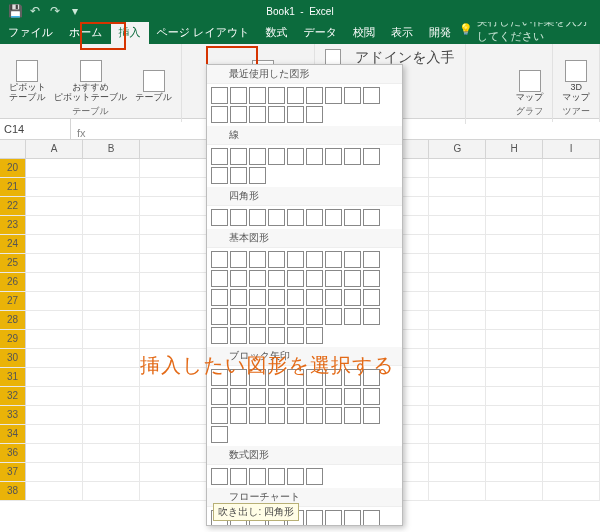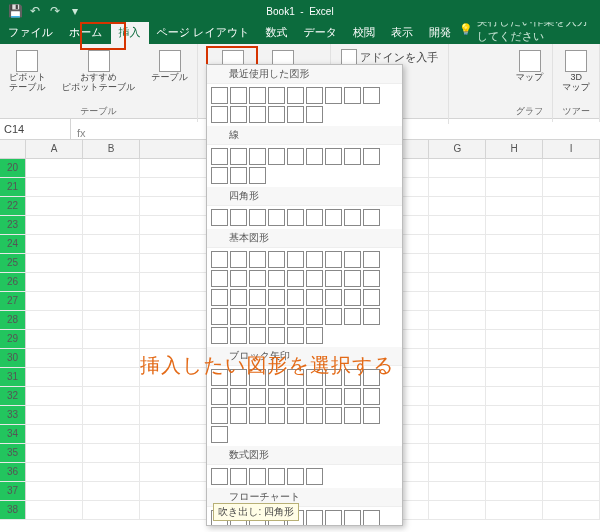--- a/index.html
+++ b/index.html
@@ -6,39 +6,39 @@
 .titlebar{height:22px;background:#0c6b3d;color:#fff;display:flex;align-items:center;position:relative}
 .qat{display:flex;gap:6px;padding-left:8px}
 .qat span{width:14px;height:14px;display:inline-block;color:#cde8d9;font-size:12px;line-height:14px;text-align:center}
 .title{position:absolute;left:50%;transform:translateX(-50%);font-size:10px}
 .tabs{height:22px;background:#0c6b3d;display:flex;align-items:flex-end;color:#fff;font-size:11px}
 .tab{padding:4px 8px;cursor:pointer;white-space:nowrap}
 .tab.active{background:#f3f3f3;color:#0c6b3d}
 .tell{margin-left:auto;display:flex;align-items:center;gap:4px;padding-right:8px;color:#cde8d9}
 .ribbon{height:74px;background:#f3f3f3;border-bottom:1px solid #d4d4d4;display:flex;position:relative}
 .group{display:flex;flex-direction:column;align-items:center;padding:2px 6px;border-right:1px solid #e1e1e1;height:100%}
-.group .btns{display:flex;gap:10px;flex:1;align-items:flex-start;padding-top:2px}
+.group .btns{display:flex;gap:2px;flex:1;align-items:flex-end;padding-top:2px}
 .bigbtn{display:flex;flex-direction:column;align-items:center;gap:1px;padding:2px 3px;font-size:9px;line-height:1.1;text-align:center;cursor:pointer;white-space:nowrap}
 .bigbtn .ico{width:20px;height:20px;border:1px solid #999;background:#fff}
-.smallbtn{display:flex;align-items:center;gap:3px;padding:1px 4px;font-size:11px;cursor:pointer}
+.smallbtn{display:flex;gap:14px;padding:1px 4px;font-size:14px;cursor:pointer}
 .smallbtn .ico{width:14px;height:14px;border:1px solid #999;background:#fff}
 .glabel{font-size:9px;color:#666;padding-bottom:2px}
 .hl-insert{position:absolute;left:80px;top:22px;width:42px;height:24px;border:2px solid #d63400;pointer-events:none}
 .hl-shape{position:absolute;left:206px;top:46px;width:48px;height:18px;border:2px solid #d63400;pointer-events:none}
 .fxbar{height:20px;border-bottom:1px solid #d4d4d4;display:flex;align-items:flex-end;font-size:11px}
 .namebox{width:62px;padding:0 4px;border-right:1px solid #d4d4d4;height:100%;display:flex;align-items:center}
 .fx{padding:0 6px;color:#888;}
 .sheet{position:relative}
 .colhdr{display:flex;height:18px;background:#f3f3f3;border-bottom:1px solid #d4d4d4}
 .colhdr div{border-right:1px solid #d4d4d4;text-align:center;font-size:10px;color:#555;line-height:18px}
 .rowsel{width:28px}
 .colA,.colB,.colG,.colH,.colI{width:62px}
 .colC{width:320px}
 .row{display:flex;height:18px;border-bottom:1px solid #e8e8e8}
-.rowhdr{width:28px;background:#22c55e;border-right:1px solid #d4d4d4;text-align:center;font-size:10px;color:#555;line-height:18px}
+.rowhdr{width:28px;background:#eab308;border-right:1px solid #d4d4d4;text-align:center;font-size:10px;color:#555;line-height:18px}
 .cell{border-right:1px solid #e8e8e8;height:100%}
 .shapes-menu{position:absolute;left:206px;top:64px;width:195px;background:#fff;border:1px solid #bcbcbc;box-shadow:2px 2px 6px rgba(0,0,0,.25);font-size:10px;z-index:5;max-height:460px;overflow:hidden}
 .cat{padding:2px 22px;color:#555;background:#f7f7f7;border-bottom:1px solid #eee}
 .palette{display:flex;flex-wrap:wrap;padding:2px 3px}
 .shp{width:15px;height:15px;margin:1px;border:1px solid #888;background:#fff;font-size:9px;line-height:13px;text-align:center;color:#666;cursor:pointer}
 .tooltip{position:absolute;bottom:4px;left:6px;background:#fffde6;border:1px solid #b8b076;padding:1px 4px;font-size:10px}
 .annot{position:absolute;left:140px;top:352px;font-size:20px;font-weight:400;color:#e36a17;z-index:6;white-space:nowrap;letter-spacing:1px}
 .shape-combo{position:absolute;left:208px;top:48px;display:flex;align-items:center;gap:3px;padding:1px 4px;font-size:10px;cursor:pointer;border:1px solid transparent}
 .shape-combo .ico{width:12px;height:12px;border:1px solid #666}
 .shape-combo .dd{font-size:8px;color:#666}
@@ -281,29 +281,20 @@
       <div class="row">
         <div class="rowhdr">34</div>
         <div class="cell colA"></div>
         <div class="cell colB"></div>
         <div class="cell colC"></div>
         <div class="cell colG"></div>
         <div class="cell colH"></div>
         <div class="cell colI"></div>
       </div>
       <div class="row">
-        <div class="rowhdr">35</div>
-        <div class="cell colA"></div>
-        <div class="cell colB"></div>
-        <div class="cell colC"></div>
-        <div class="cell colG"></div>
-        <div class="cell colH"></div>
-        <div class="cell colI"></div>
-      </div>
-      <div class="row">
         <div class="rowhdr">36</div>
         <div class="cell colA"></div>
         <div class="cell colB"></div>
         <div class="cell colC"></div>
         <div class="cell colG"></div>
         <div class="cell colH"></div>
         <div class="cell colI"></div>
       </div>
       <div class="row">
         <div class="rowhdr">37</div>

